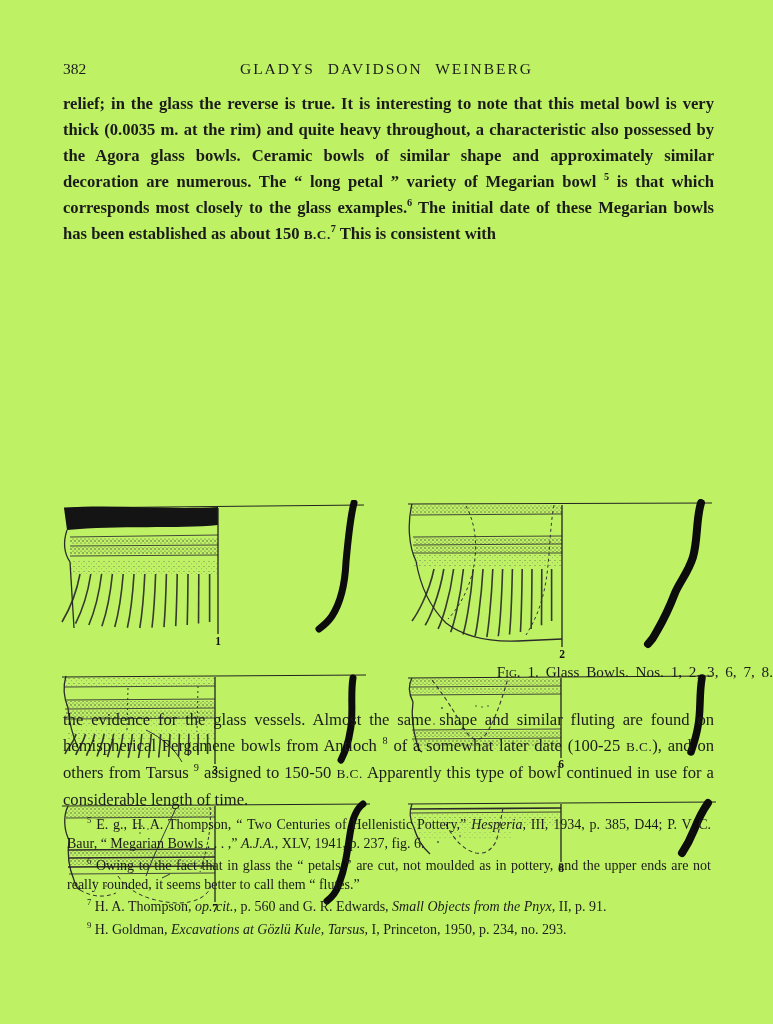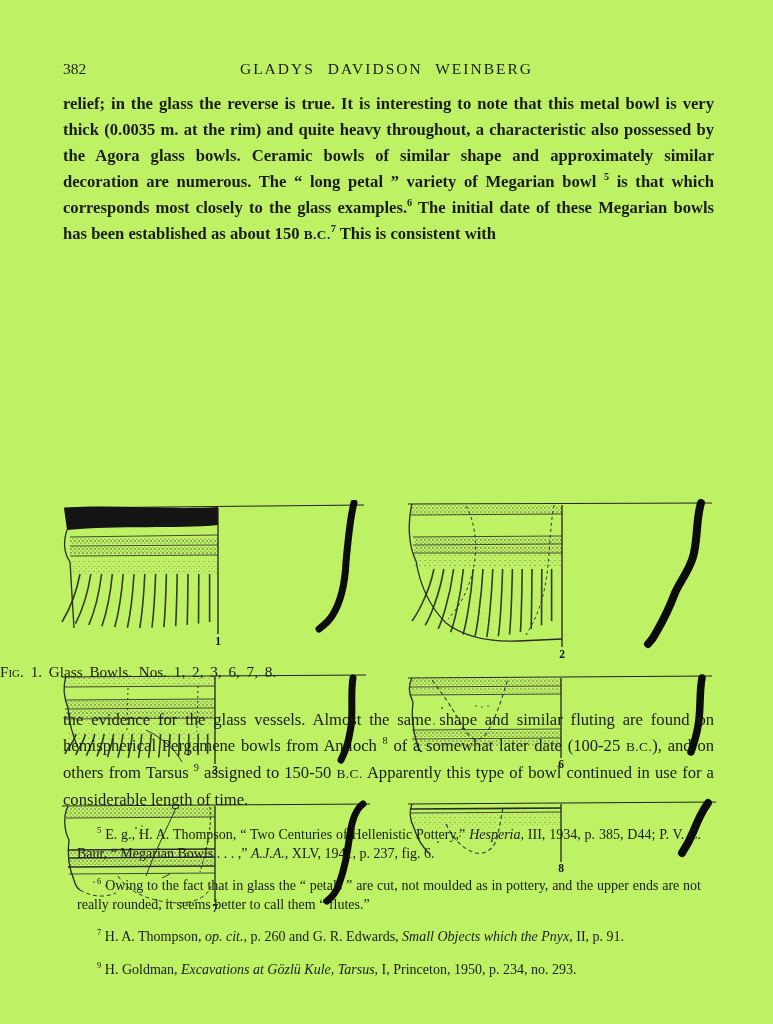--- a/index.html
+++ b/index.html
@@ -8,24 +8,24 @@
   .pageno{position:absolute;left:63px;top:60px;font-size:15.5px;}
   .runhead{position:absolute;left:0;top:60px;width:773px;text-align:center;font-size:15.5px;letter-spacing:2px;word-spacing:7px;}
   .para{position:absolute;left:63px;width:651px;font-size:16.6px;line-height:26px;text-align:justify;}
   .para1{top:91px;font-weight:bold;}
   .para2{top:707px;}
   sup{font-size:62%;line-height:0;vertical-align:super;}
   .sc{font-size:80%;letter-spacing:.5px;}
   .i{font-style:italic;}
   .figure{position:absolute;left:0;top:248px;width:773px;height:412px;}
   .bowl{position:absolute;}
-  .caption{position:absolute;left:0;top:663px;width:773px;text-align:left;font-size:15.2px;word-spacing:3px;}
+  .caption{position:absolute;left:0;top:663px;width:773px;text-align:right;font-size:15.2px;word-spacing:3px;}
   .caption .prefix{font-variant:small-caps;}
   .footnotes{position:absolute;left:63px;top:812px;width:652px;font-size:14px;line-height:18.6px;text-align:justify;}
-  .footnotes p{margin:14px;text-indent:20px;}
+  .footnotes p{margin:4px;text-indent:20px;}
   .fig-label{font-family:"Liberation Serif",serif;font-size:11.5px;font-weight:bold;fill:#111;}
   svg{display:block;}
 </style>
 </head>
 <body>
 
 <div class="page">
 
   <svg width="0" height="0" style="position:absolute" aria-hidden="true">
     <defs>
@@ -217,17 +217,17 @@
 
   <div class="caption">
     <span class="prefix">Fig. 1.</span><span>  Glass Bowls.  Nos. 1, 2, 3, 6, 7, 8.</span>
   </div>
 
   <div class="para para2"><span>the evidence for the glass vessels.  Almost the same shape and similar fluting are found on hemispherical Pergamene bowls from Antioch </span><sup>8</sup><span> of a somewhat later date (100-25 </span><span class="sc">B.C.</span><span>), and on others from Tarsus </span><sup>9</sup><span> assigned to 150-50 </span><span class="sc">B.C.</span><span>  Apparently this type of bowl continued in use for a considerable length of time.</span></div>
 
   <div class="footnotes">
     <p><sup>5</sup><span> E. g., H. A. Thompson, “ Two Centuries of Hellenistic Pottery,” </span><span class="i">Hesperia</span><span>, III, 1934, p. 385, D44; P. V. C. Baur, “ Megarian Bowls . . . ,” </span><span class="i">A.J.A.</span><span>, XLV, 1941, p. 237, fig. 6.</span></p>
     <p><sup>6</sup><span> Owing to the fact that in glass the “ petals ” are cut, not moulded as in pottery, and the upper ends are not really rounded, it seems better to call them “ flutes.”</span></p>
-    <p><sup>7</sup><span> H. A. Thompson, </span><span class="i">op. cit.</span><span>, p. 260 and G. R. Edwards, </span><span class="i">Small Objects which the Pnyx</span><span>, II, p. 91.</span></p>
+    <p><sup>7</sup><span> H. A. Thompson, </span><span class="i">op. cit.</span><span>, p. 560 and G. R. Edwards, </span><span class="i">Small Objects from the Pnyx</span><span>, II, p. 91.</span></p>
     <p><sup>9</sup><span> H. Goldman, </span><span class="i">Excavations at Gözlü Kule, Tarsus</span><span>, I, Princeton, 1950, p. 234, no. 293.</span></p>
   </div>
 
 </div>
 
 </body></html>

